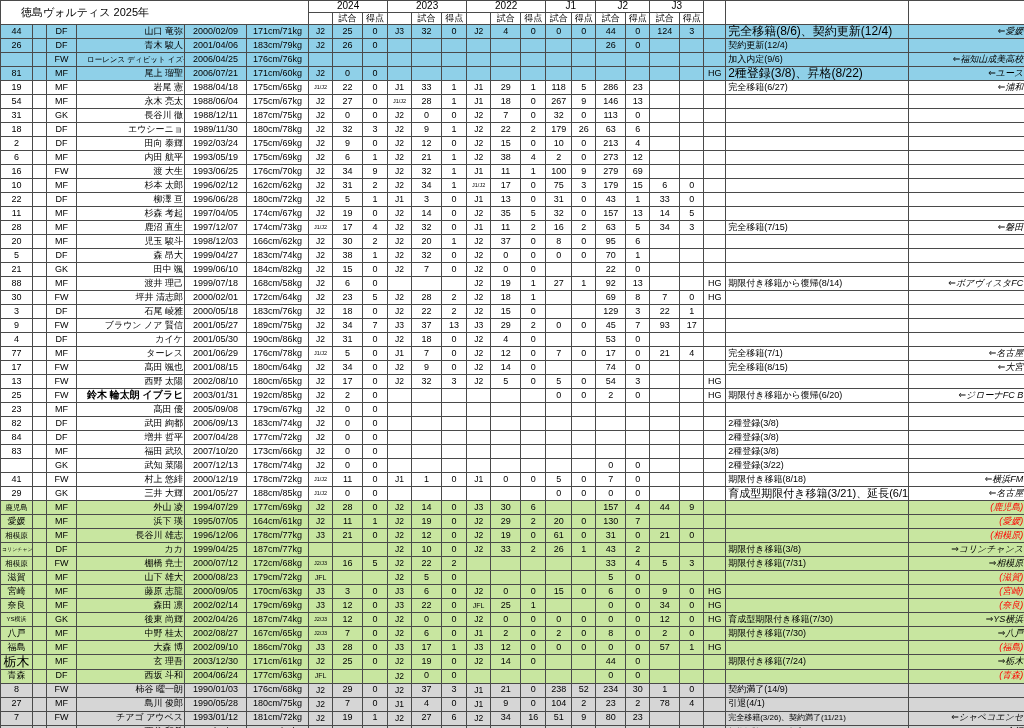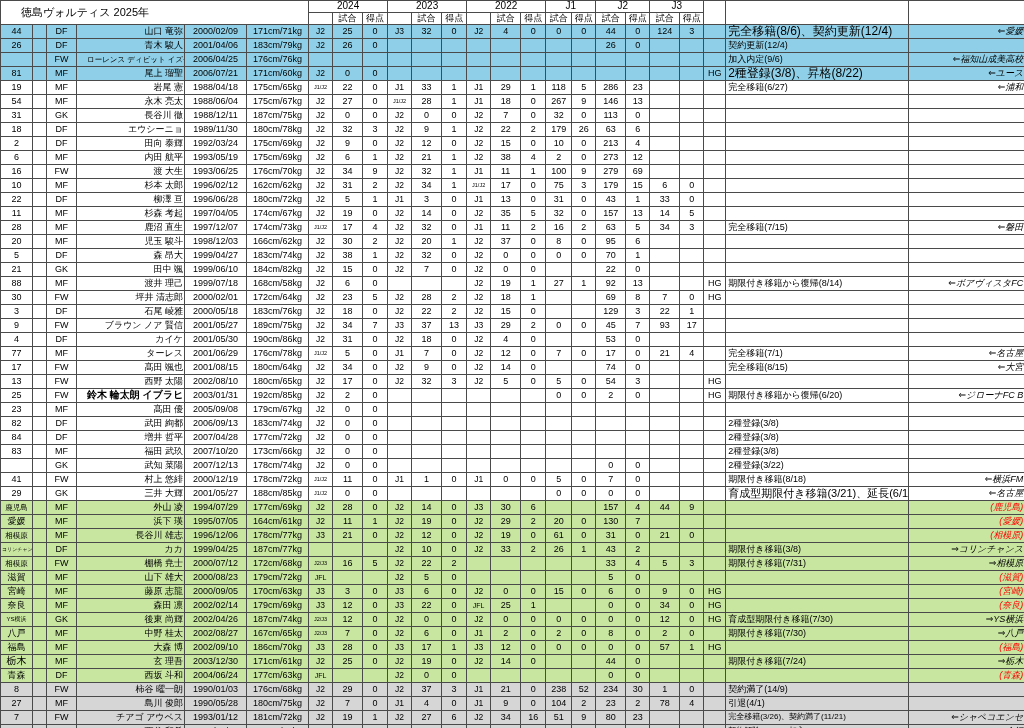--- a/index.html
+++ b/index.html
@@ -1246,21 +1246,21 @@
         <td>0</td>
         <td>0</td>
         <td>0</td>
         <td>57</td>
         <td>1</td>
         <td>HG</td>
         <td class="c-note"></td>
         <td class="c-club red">(福島)</td>
       </tr>
       <tr class="row-green">
-        <td class="c-num" style="font-size: 10px;">栃木</td>
+        <td class="c-num" style="font-size: 13px;">栃木</td>
         <td class="c-sp"></td>
         <td>MF</td>
         <td class="c-name">玄 理吾</td>
         <td>2003/12/30</td>
         <td>171cm/61kg</td>
         <td class="c-lg">J2</td>
         <td>25</td>
         <td>0</td>
         <td class="c-lg">J2</td>
         <td>19</td>

